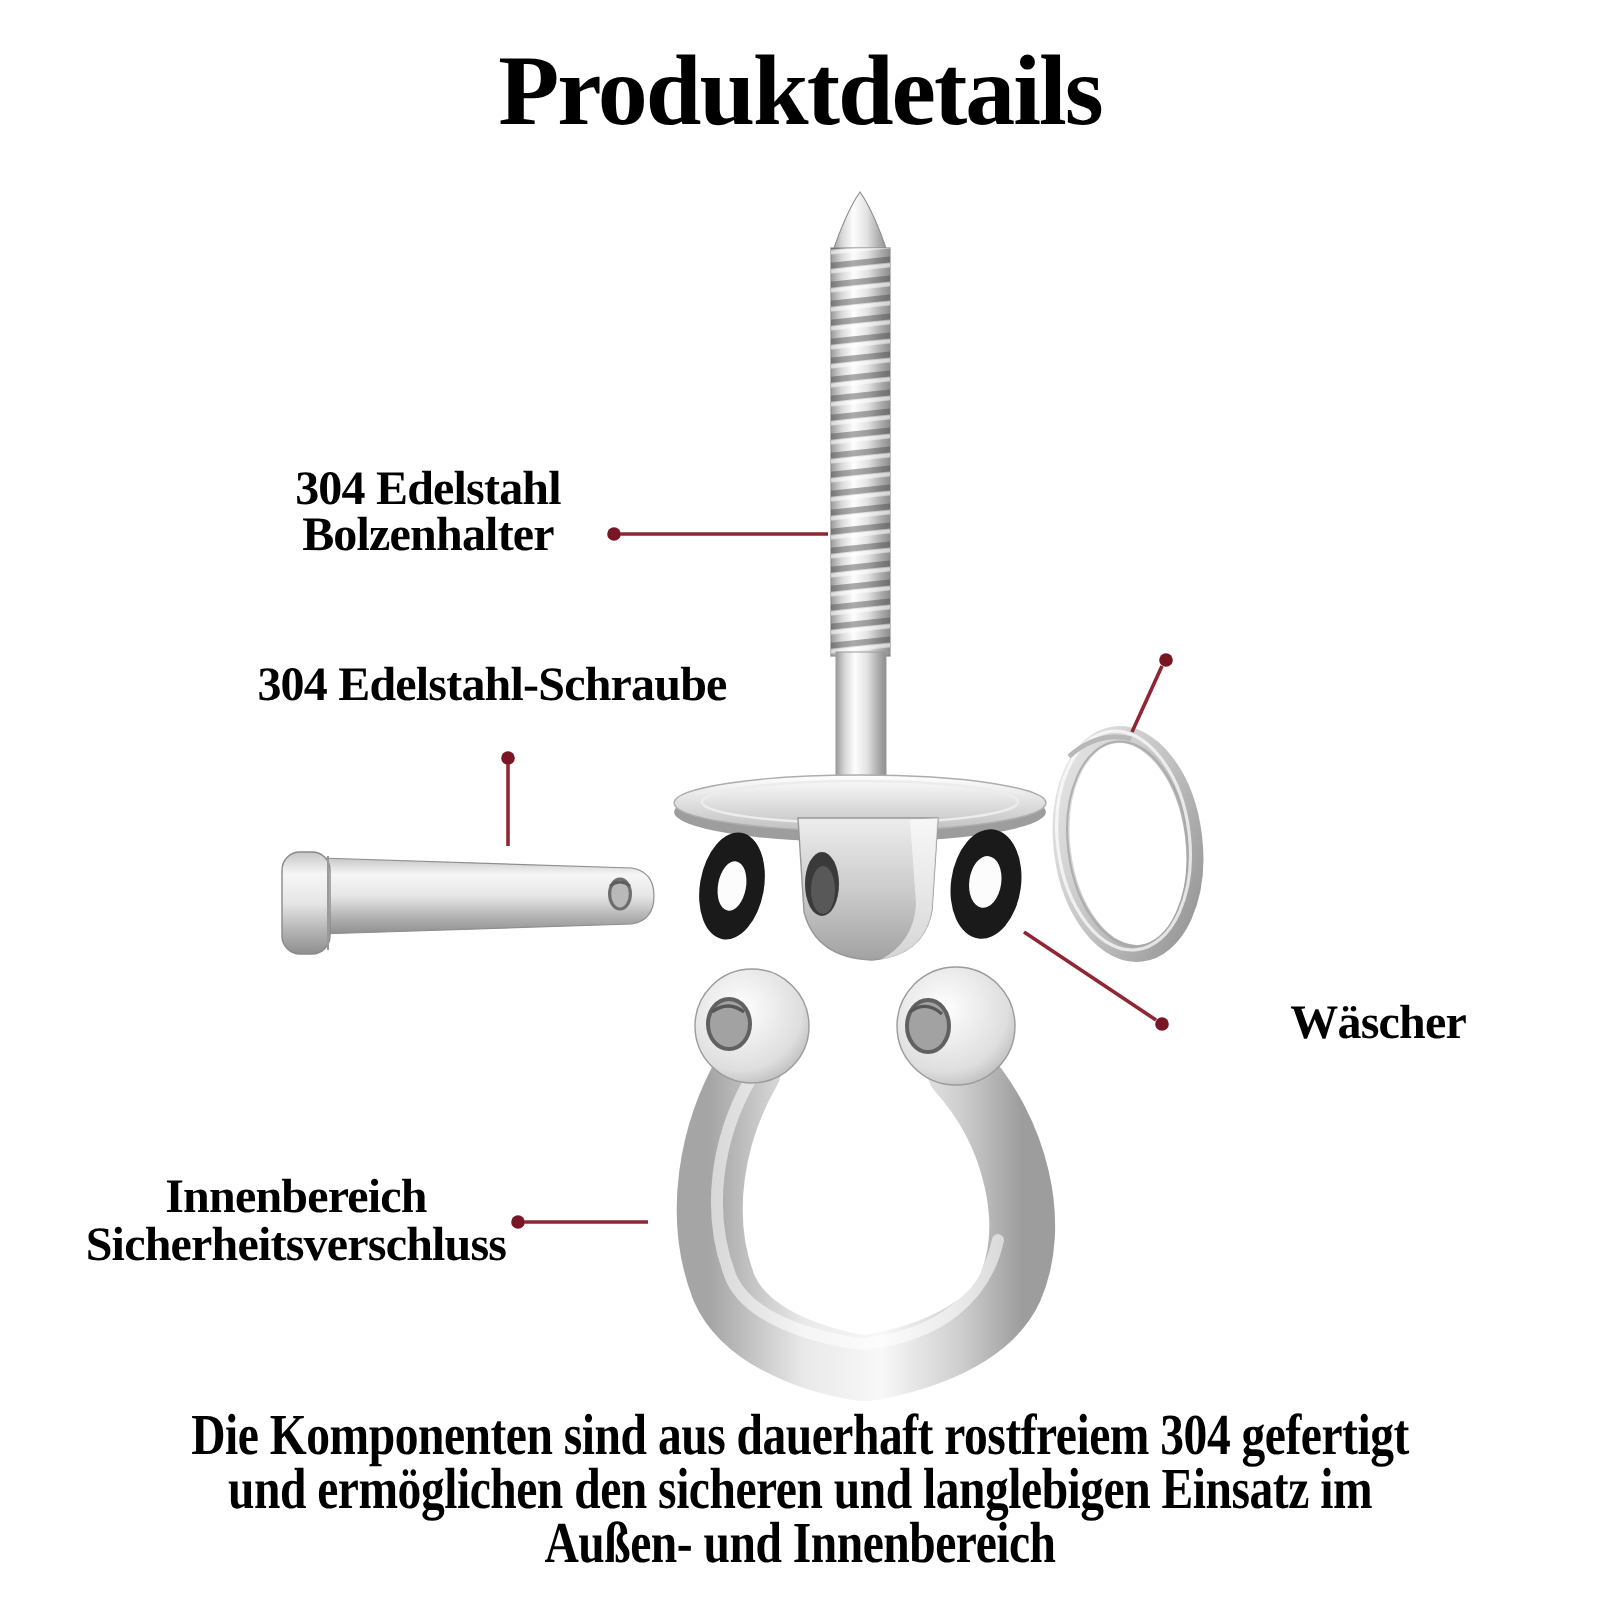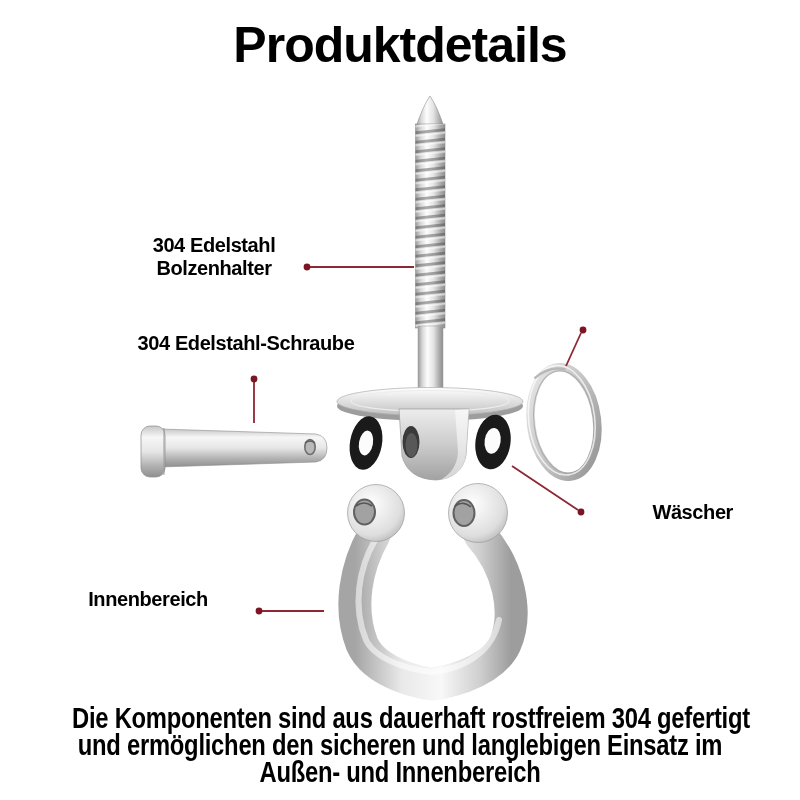--- a/index.html
+++ b/index.html
@@ -1,26 +1,26 @@
 <!DOCTYPE html>
 <html style="--accent-line: #8e2633; --accent-dot: #7a1523; --text-color: #000000; --background: #ffffff; --washer-color: #1a1a1a;"><head>
 <meta charset="utf-8">
 <style>
   html,body{margin:0;padding:0;background:#fff;}
   .canvas{
     position:relative;width:800px;height:800px;background:var(--background,#fff);
-    font-family:Liberation Sans, sans-serif;color:var(--text-color,#000);overflow:hidden;
+    font-family:Liberation Serif, serif;color:var(--text-color,#000);overflow:hidden;
   }
   .diagram-svg{position:absolute;left:0;top:0;width:800px;height:800px;}
   .page-title{
     position:absolute;top:16px;left:0;width:100%;text-align:center;
     font-size:50px;font-weight:bold;letter-spacing:-1px;white-space:nowrap;
   }
   .callout-label{
-    position:absolute;font-weight:bold;font-size:20px;line-height:23px;
+    position:absolute;font-weight:bold;font-size:24px;line-height:23px;
     text-align:center;letter-spacing:-0.4px;
   }
   .callout-label span{display:block;}
   .lbl-bolzenhalter{top:234px;left:84px;width:260px;}
   .lbl-drehring{top:265px;left:460px;width:260px;}
   .lbl-schraube{top:332px;left:96px;width:300px;white-space:nowrap;}
   .lbl-waescher{top:501px;left:573px;width:160px;text-align:right;}
   .lbl-verschluss{top:587px;left:17px;width:262px;line-height:24px;}
   .description{
     position:absolute;top:705px;left:0;width:100%;text-align:center;
@@ -172,20 +172,21 @@
   <div class="callout-label lbl-schraube">
     <span>304 Edelstahl-Schraube</span>
   </div>
 
   <div class="callout-label lbl-waescher">
     <span>Wäscher</span>
   </div>
 
   <div class="callout-label lbl-verschluss">
     <span>Innenbereich</span>
+    <span>Sicherheitsverschluss</span>
   </div>
 
   <div class="description">
     <span>Die Komponenten sind aus dauerhaft rostfreiem 304 gefertigt</span>
     <span>und ermöglichen den sicheren und langlebigen Einsatz im</span>
     <span>Außen- und Innenbereich</span>
   </div>
 
 </div>
 

